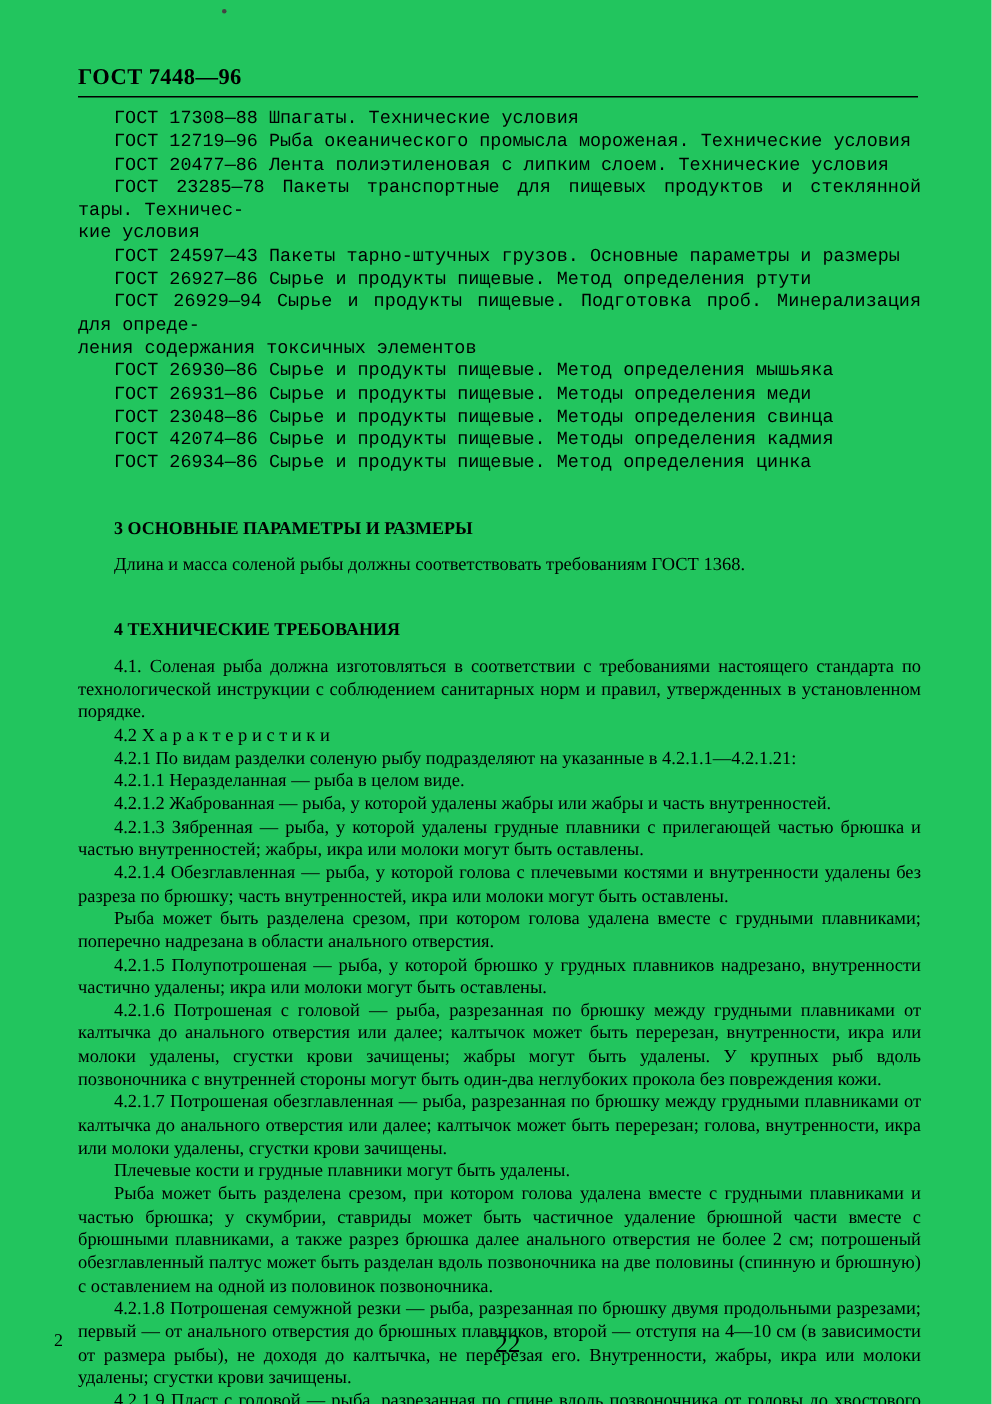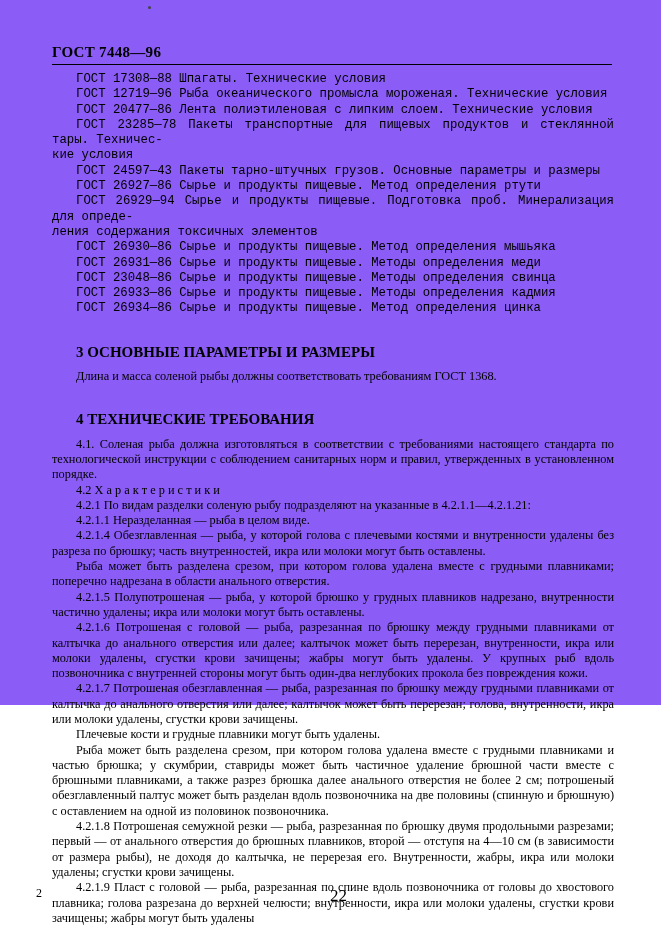--- a/index.html
+++ b/index.html
@@ -12,22 +12,22 @@
     height: 936px;
     font-family: "Liberation Serif", serif;
     color: #000000;
     position: relative;
     overflow: hidden;
   }
   .page {
     position: absolute;
     left: 0; top: 0;
     width: 661px;
-    height: 705px;
-    background: #8b5cf6;
+    height: 936px;
+    background: #22c55e;
   }
   .top-tick {
     position: absolute;
     left: 148px;
     top: 6px;
     width: 3px;
     height: 3px;
     background: #444;
     border-radius: 50%;
   }
@@ -61,21 +61,21 @@
     text-indent: 24px;
     margin: 0;
     padding: 0;
     font-family: Liberation Mono, monospace;
   }
   .ref-line.cont {
     text-indent: 0;
   }
   .sec-title {
     font-weight: bold;
-    font-size: 15px;
+    font-size: 12px;
     margin: 15px 0 0 0;
     text-indent: 24px;
   }
   .para {
     margin: 0;
     text-indent: 24px;
   }
   .gap-sm { height: 9px; }
   .gap-md { height: 13px; }
   .footer-left {
@@ -111,37 +111,39 @@
       <p class="ref-line">ГОСТ 20477—86  Лента полиэтиленовая с липким слоем. Технические условия</p>
       <p class="ref-line">ГОСТ 23285—78  Пакеты транспортные для пищевых продуктов и стеклянной тары. Техничес-</p>
       <p class="ref-line cont">кие условия</p>
       <p class="ref-line">ГОСТ 24597—43  Пакеты тарно-штучных грузов. Основные параметры и размеры</p>
       <p class="ref-line">ГОСТ 26927—86  Сырье и продукты пищевые. Метод определения ртути</p>
       <p class="ref-line">ГОСТ 26929—94  Сырье и продукты пищевые. Подготовка проб. Минерализация для опреде-</p>
       <p class="ref-line cont">ления содержания токсичных элементов</p>
       <p class="ref-line">ГОСТ 26930—86  Сырье и продукты пищевые. Метод определения мышьяка</p>
       <p class="ref-line">ГОСТ 26931—86  Сырье и продукты пищевые. Методы определения меди</p>
       <p class="ref-line">ГОСТ 23048—86  Сырье и продукты пищевые. Методы определения свинца</p>
-      <p class="ref-line">ГОСТ 26933—86  Сырье и продукты пищевые. Методы определения кадмия</p>
+      <p class="ref-line">ГОСТ 42074—86  Сырье и продукты пищевые. Методы определения кадмия</p>
       <p class="ref-line">ГОСТ 26934—86  Сырье и продукты пищевые. Метод определения цинка</p>
     </div>
 
     <div class="gap-md"></div>
     <p class="sec-title">3 ОСНОВНЫЕ ПАРАМЕТРЫ И РАЗМЕРЫ</p>
     <div class="gap-sm"></div>
     <p class="para">Длина и масса соленой рыбы должны соответствовать требованиям ГОСТ 1368.</p>
 
     <div class="gap-md"></div>
     <p class="sec-title">4 ТЕХНИЧЕСКИЕ ТРЕБОВАНИЯ</p>
     <div class="gap-sm"></div>
 
     <p class="para">4.1. Соленая рыба должна изготовляться в соответствии с требованиями настоящего стандарта по технологической инструкции с соблюдением санитарных норм и правил, утвержденных в установленном порядке.</p>
     <p class="para">4.2 Х а р а к т е р и с т и к и</p>
     <p class="para">4.2.1 По видам разделки соленую рыбу подразделяют на указанные в 4.2.1.1—4.2.1.21:</p>
     <p class="para">4.2.1.1 Неразделанная — рыба в целом виде.</p>
+    <p class="para">4.2.1.2 Жаброванная — рыба, у которой удалены жабры или жабры и часть внутренностей.</p>
+    <p class="para">4.2.1.3 Зябренная — рыба, у которой удалены грудные плавники с прилегающей частью брюшка и частью внутренностей; жабры, икра или молоки могут быть оставлены.</p>
     <p class="para">4.2.1.4 Обезглавленная — рыба, у которой голова с плечевыми костями и внутренности удалены без разреза по брюшку; часть внутренностей, икра или молоки могут быть оставлены.</p>
     <p class="para">Рыба может быть разделена срезом, при котором голова удалена вместе с грудными плавниками; поперечно надрезана в области анального отверстия.</p>
     <p class="para">4.2.1.5 Полупотрошеная — рыба, у которой брюшко у грудных плавников надрезано, внутренности частично удалены; икра или молоки могут быть оставлены.</p>
     <p class="para">4.2.1.6 Потрошеная с головой — рыба, разрезанная по брюшку между грудными плавниками от калтычка до анального отверстия или далее; калтычок может быть перерезан, внутренности, икра или молоки удалены, сгустки крови зачищены; жабры могут быть удалены. У крупных рыб вдоль позвоночника с внутренней стороны могут быть один-два неглубоких прокола без повреждения кожи.</p>
     <p class="para">4.2.1.7 Потрошеная обезглавленная — рыба, разрезанная по брюшку между грудными плавниками от калтычка до анального отверстия или далее; калтычок может быть перерезан; голова, внутренности, икра или молоки удалены, сгустки крови зачищены.</p>
     <p class="para">Плечевые кости и грудные плавники могут быть удалены.</p>
     <p class="para">Рыба может быть разделена срезом, при котором голова удалена вместе с грудными плавниками и частью брюшка; у скумбрии, ставриды может быть частичное удаление брюшной части вместе с брюшными плавниками, а также разрез брюшка далее анального отверстия не более 2 см; потрошеный обезглавленный палтус может быть разделан вдоль позвоночника на две половины (спинную и брюшную) с оставлением на одной из половинок позвоночника.</p>
     <p class="para">4.2.1.8 Потрошеная семужной резки — рыба, разрезанная по брюшку двумя продольными разрезами; первый — от анального отверстия до брюшных плавников, второй — отступя на 4—10 см (в зависимости от размера рыбы), не доходя до калтычка, не перерезая его. Внутренности, жабры, икра или молоки удалены; сгустки крови зачищены.</p>
     <p class="para">4.2.1.9 Пласт с головой — рыба, разрезанная по спине вдоль позвоночника от головы до хвостового плавника; голова разрезана до верхней челюсти; внутренности, икра или молоки удалены, сгустки крови зачищены; жабры могут быть удалены</p>
 

